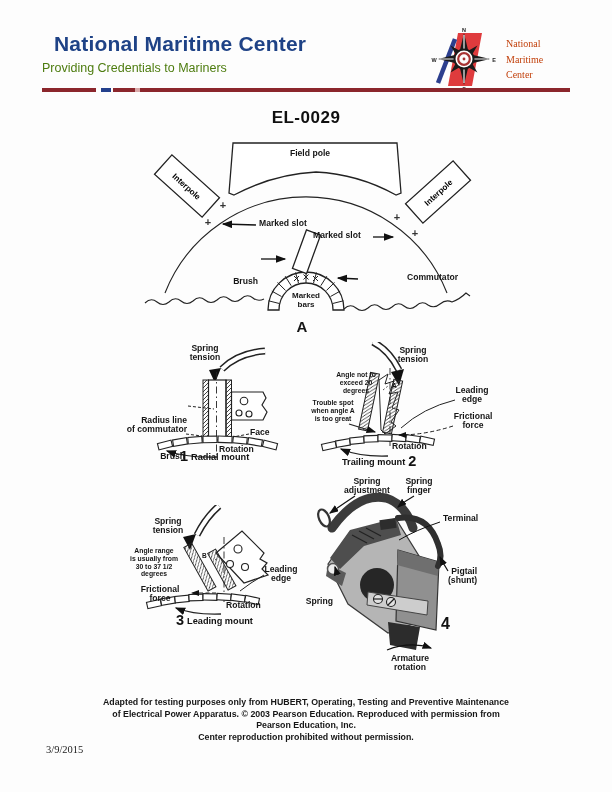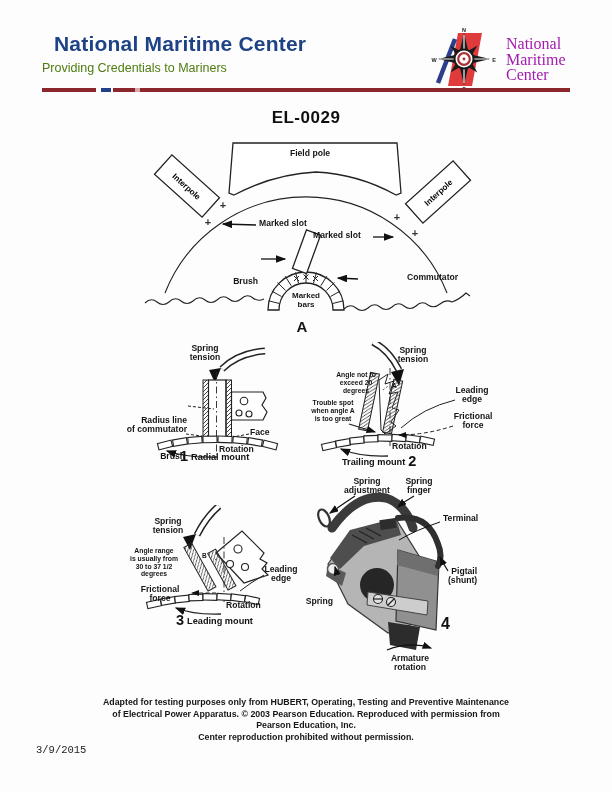--- a/index.html
+++ b/index.html
@@ -2,21 +2,21 @@
 <html><head>
 <meta charset="utf-8">
 <style>
   html,body{margin:0;padding:0;background:#fff;}
   .page{position:relative;width:612px;height:792px;background:#fdfdfd;overflow:hidden;
         font-family:"Liberation Sans",sans-serif;color:#151515;}
   
   .h-title{position:absolute;left:54px;top:32px;font-size:21px;font-weight:700;color:#1e4286;letter-spacing:.2px;}
   .h-sub{position:absolute;left:42px;top:61px;font-size:12.5px;color:#4d7c0f;}
   .logo-text{position:absolute;left:506px;top:36px;font-family:"Liberation Serif",serif;
-             font-size:16px;line-height:15.5px;color:#a21caf;white-space:pre-line;}
+             font-size:10px;line-height:15.5px;color:#c2410c;white-space:pre-line;}
   .rule{position:absolute;left:42px;top:88px;width:528px;height:3.5px;display:flex;}
   .rule span{height:100%;}
   .doc-code{position:absolute;left:0;right:0;top:108px;text-align:center;
             font-size:17px;font-weight:700;color:#101010;letter-spacing:.5px;}
   
   .fig{position:absolute;}
   .fig svg{position:absolute;left:0;top:0;}
   .lbl{position:absolute;font-weight:700;font-size:8.6px;line-height:1.1;color:#151515;
        white-space:pre-line;text-align:center;transform:translateX(-50%);}
   .lbl.la{transform:none;text-align:left;}
@@ -24,21 +24,21 @@
   .lbl.note{font-size:6.8px;line-height:1.15;}
   .lbl.tiny{font-size:6.5px;}
   .lbl.big{font-size:15px;}
   .cap{position:absolute;display:flex;align-items:flex-end;gap:3px;font-weight:700;color:#111;}
   .cap .num{font-size:14.5px;line-height:1;}
   .cap .txt{font-size:9.2px;line-height:1.2;}
   .num-only{position:absolute;font-size:16px;font-weight:700;color:#111;}
   
   .footer{position:absolute;left:36px;top:697px;width:540px;text-align:center;
           font-weight:700;font-size:8.8px;line-height:11.6px;color:#161616;}
-  .date{position:absolute;left:36px;top:744px;font-family:Liberation Mono, monospace;font-size:10.5px;color:#222;}
+  .date{position:absolute;left:46px;top:744px;font-family:Liberation Serif, serif;font-size:10.5px;color:#222;}
   svg text{font-family:"Liberation Sans",sans-serif;font-weight:700;}
 </style>
 </head>
 <body>
 
 <div class="page">
 
   <div class="h-title">National Maritime Center</div>
   <div class="h-sub">Providing Credentials to Mariners</div>
 

